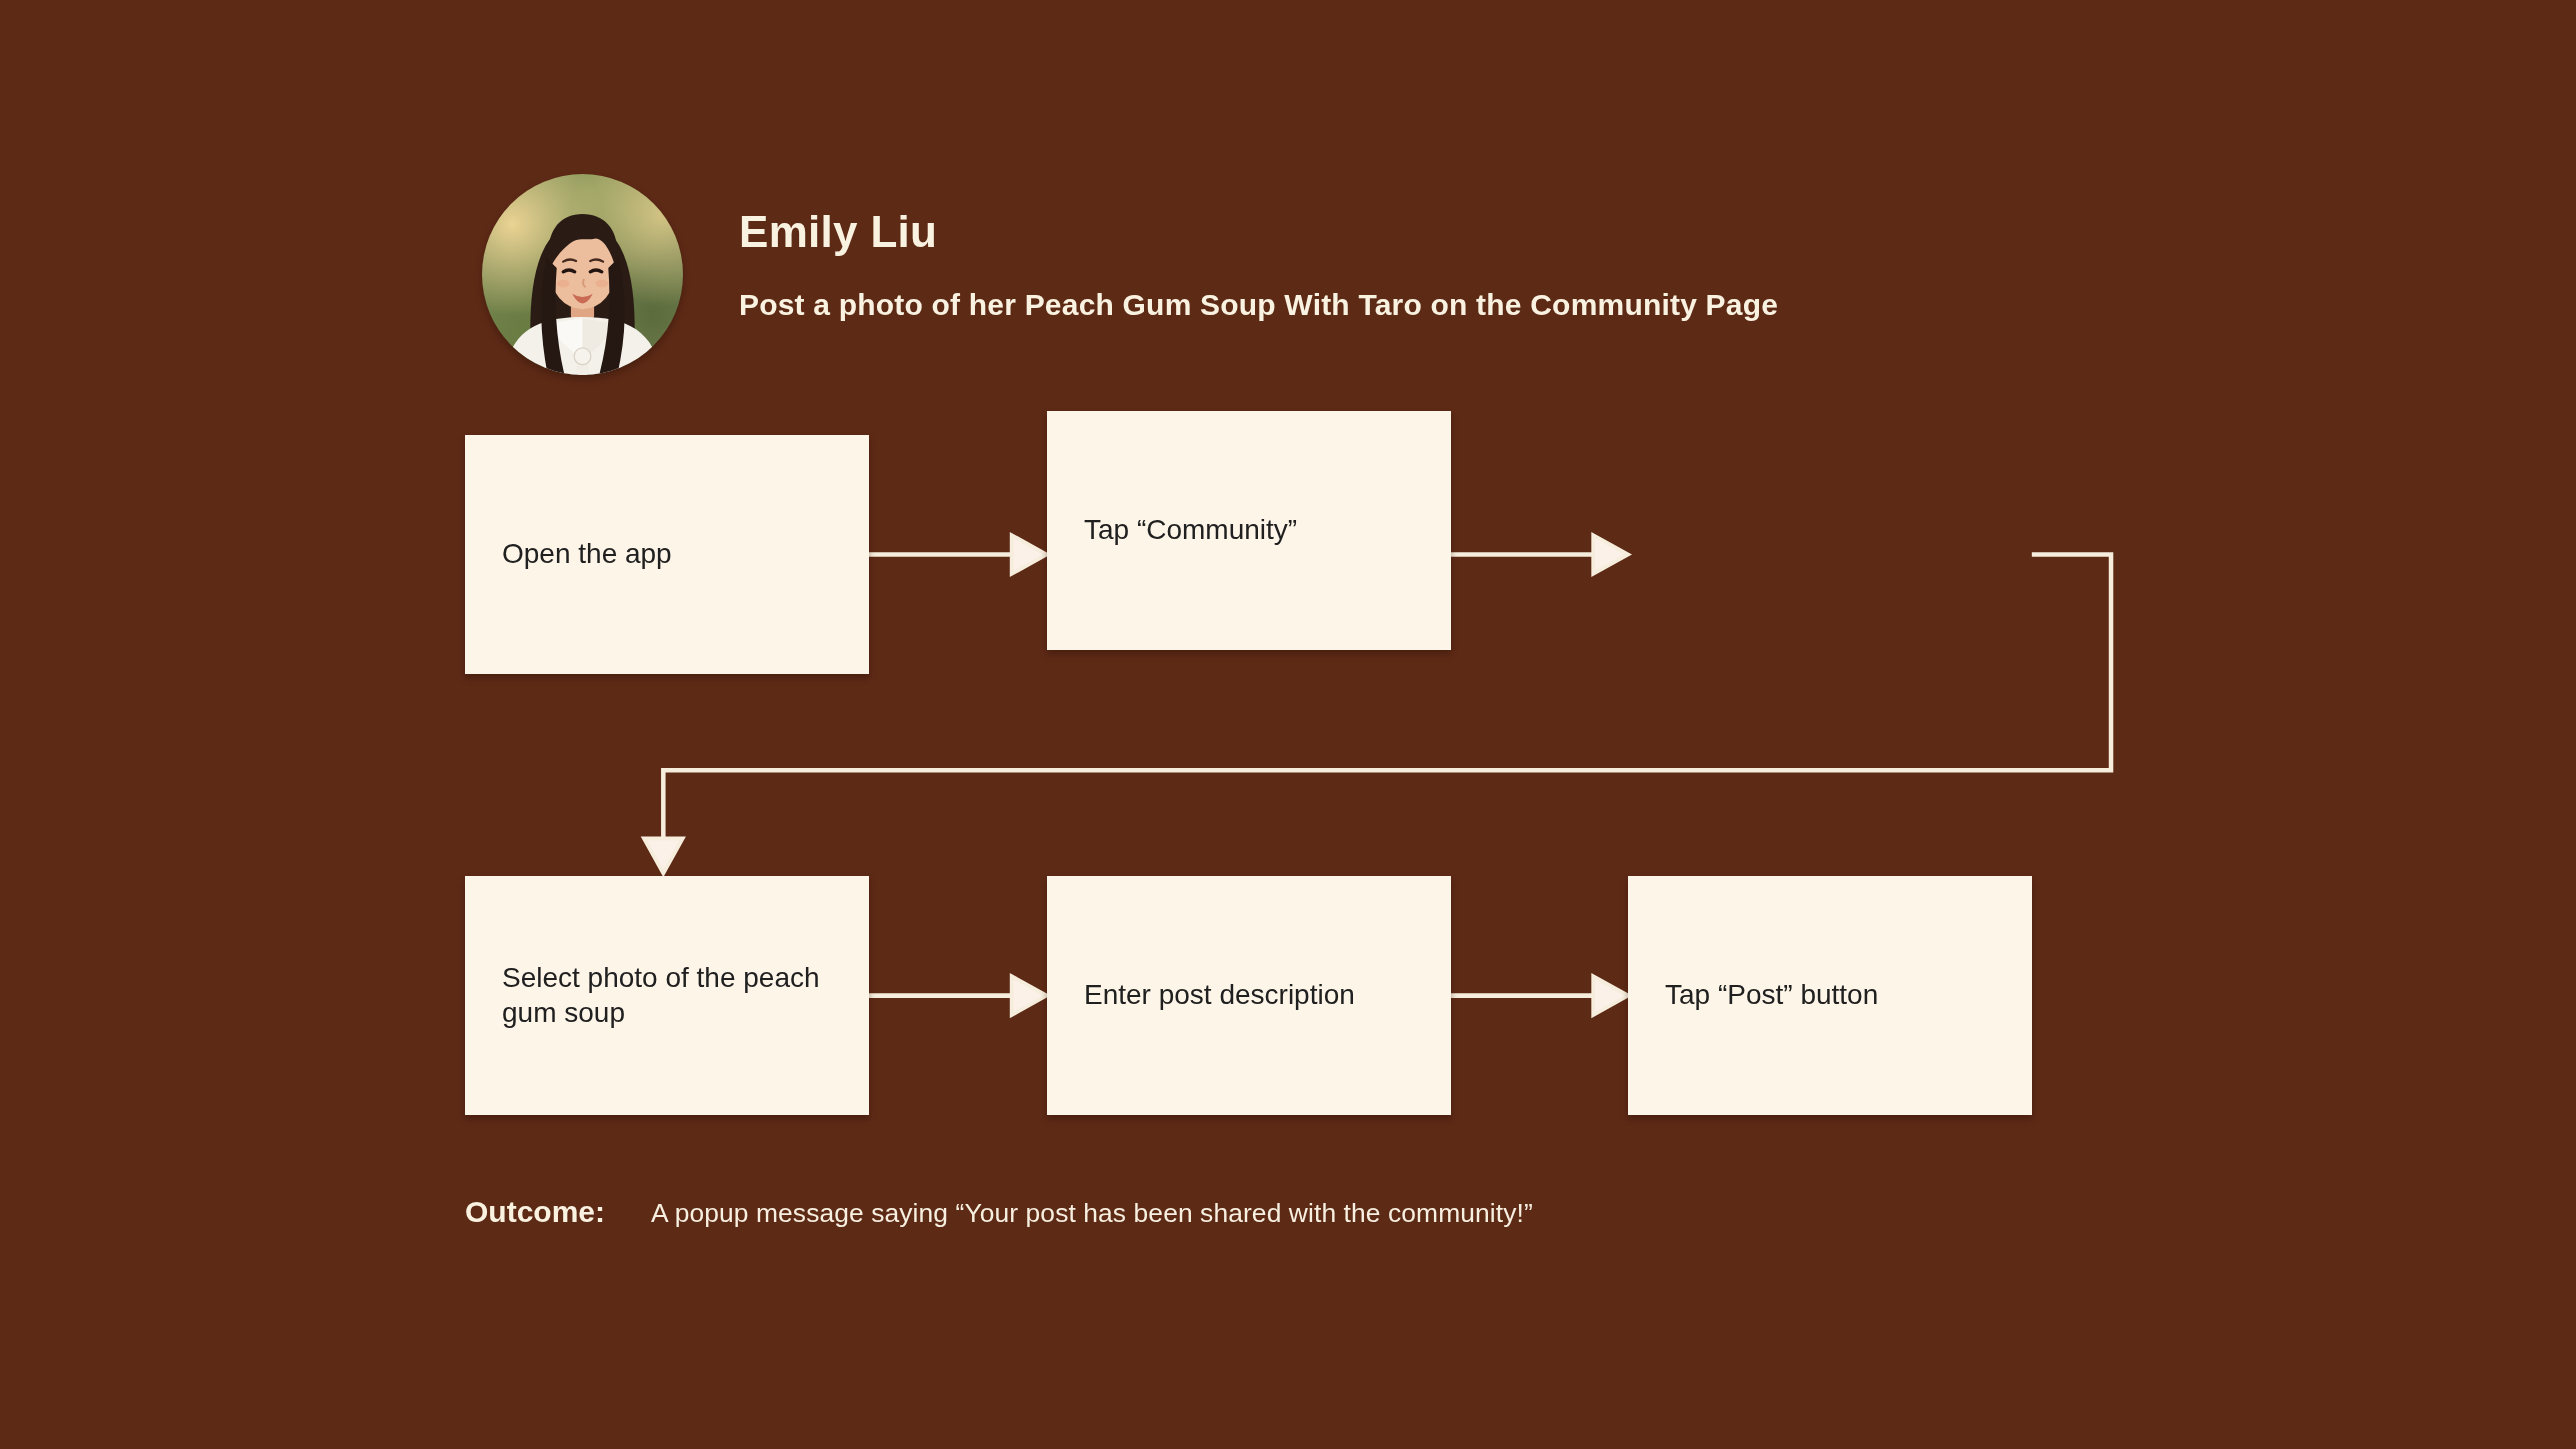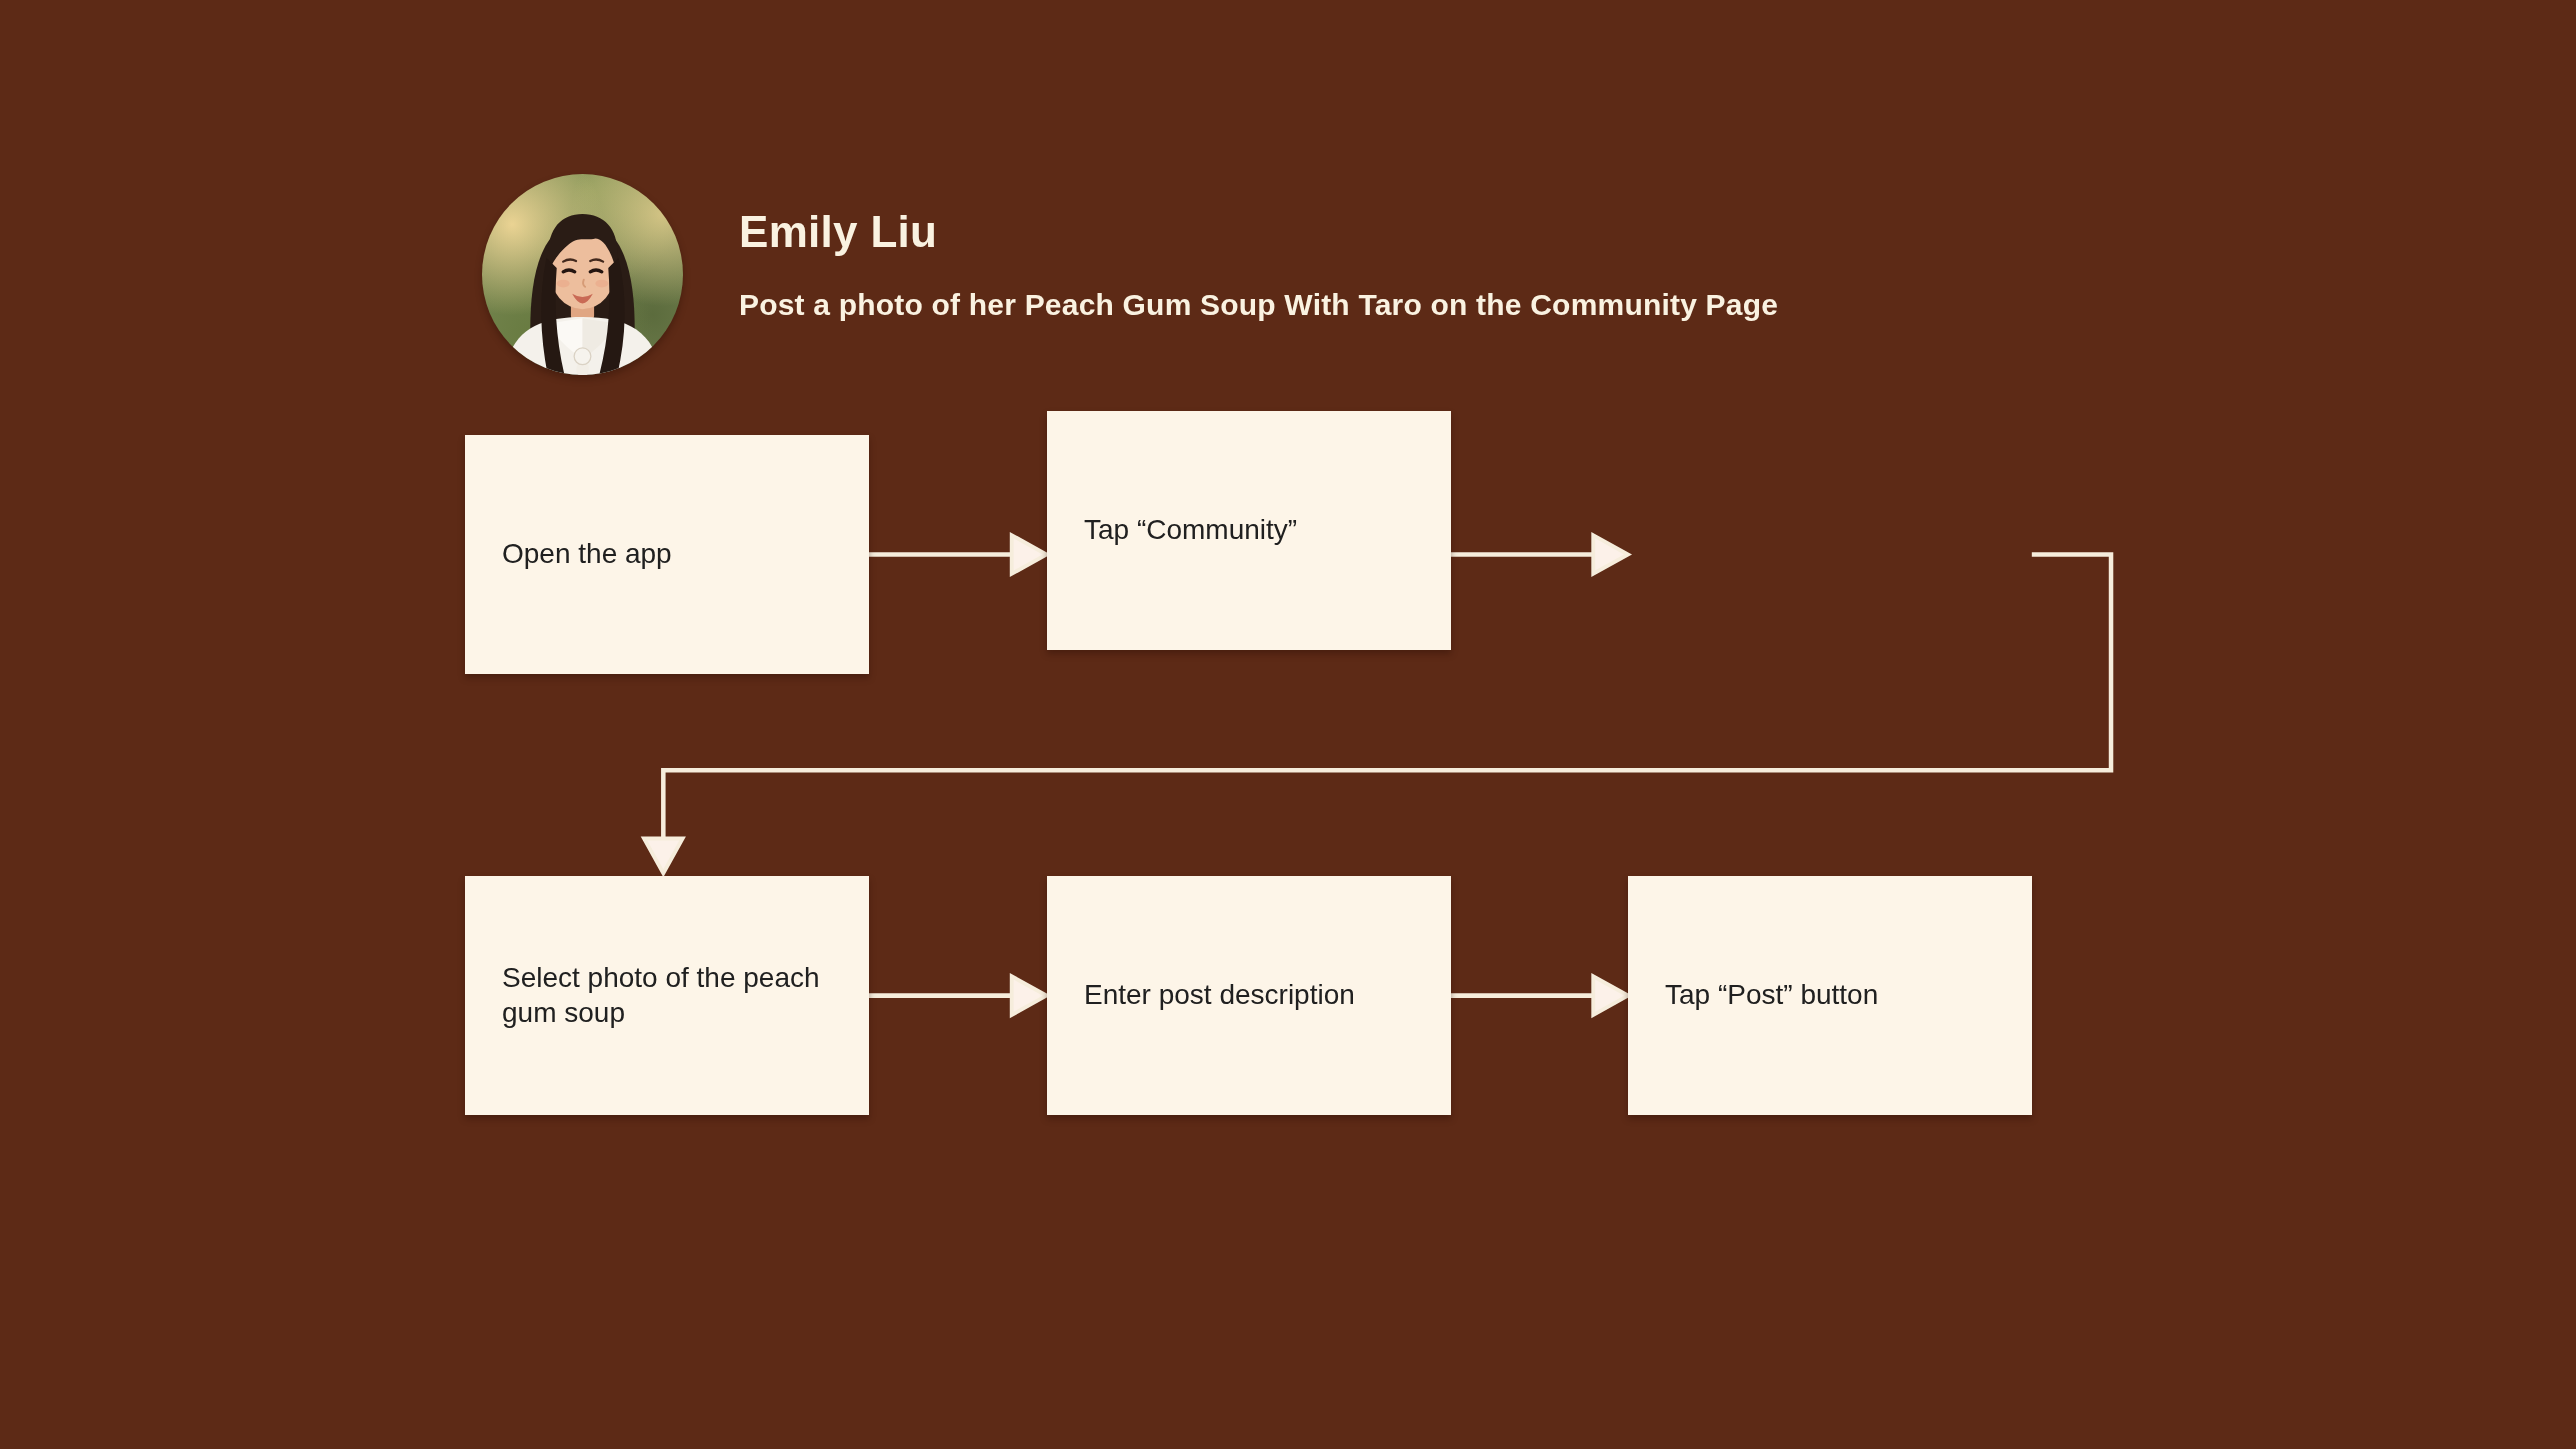--- a/index.html
+++ b/index.html
@@ -133,15 +133,19 @@
   <div class="step" id="step-5">
     <span>Enter post description</span>
   </div>
   <div class="step" id="step-4">
     <span>Select photo of the peach gum soup</span>
   </div>
   <div class="step" id="step-6">
     <span>Tap “Post” button</span>
   </div>
 
+  <div class="outcome">
+    <span class="outcome-label">Outcome:</span>
+    <span class="outcome-text">A popup message saying “Your post has been shared with the community!”</span>
+  </div>
 
 </div>
 
 
 </body></html>

